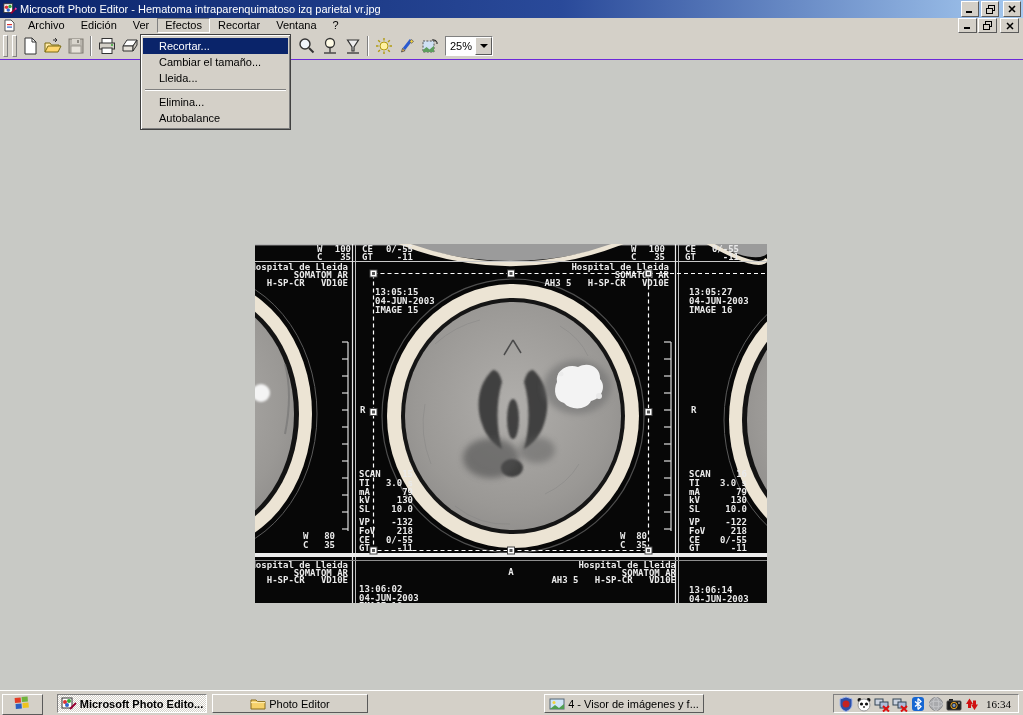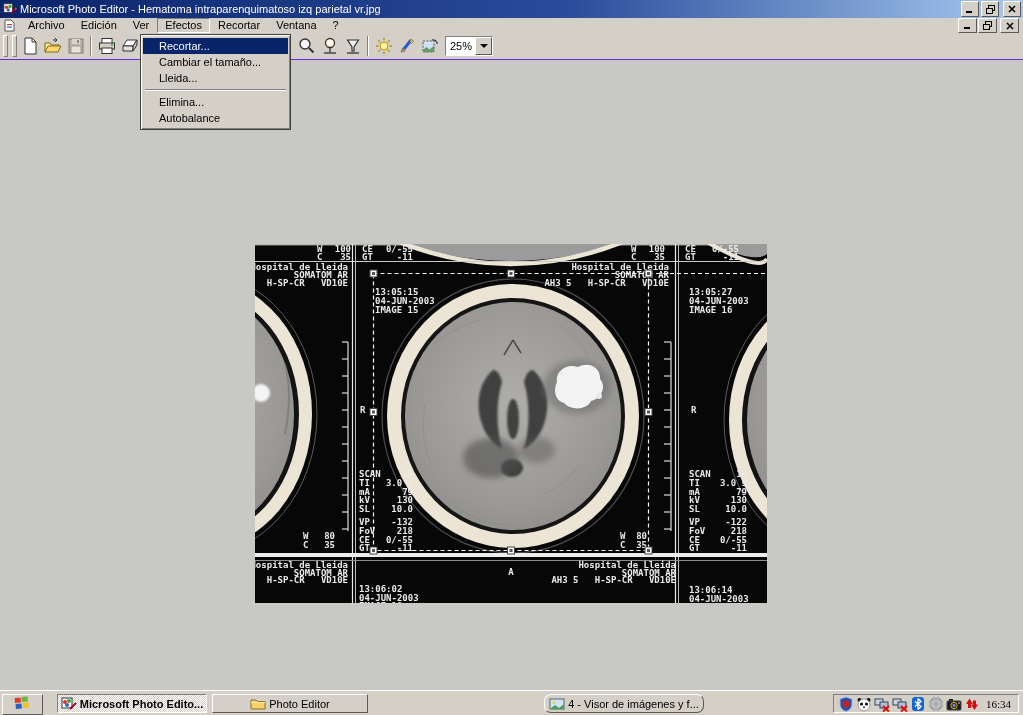--- a/index.html
+++ b/index.html
@@ -519,21 +519,21 @@
 
     <div class="taskbtn raised" style="left:212px;width:156px;">
       <svg class="ticon" viewBox="0 0 16 16">
         <path d="M1,4 h5 l1.5,1.5 H15 V13 H1 z" fill="#f6d16a" stroke="#8a6d1c"></path>
         <path d="M1,6.5 H15" stroke="#fce9a8" stroke-width="1.2"></path>
       </svg>
       <span>Photo Editor</span>
     </div>
 
 
-    <div class="taskbtn raised" style="left:544px;width:160px;border-radius:7px;">
+    <div class="taskbtn raised" style="left:544px;width:160px;">
       <svg class="ticon" viewBox="0 0 16 16">
         <rect x="1" y="3" width="14" height="10" fill="#cfe4f7" stroke="#567"></rect>
         <circle cx="5" cy="6.5" r="1.5" fill="#f4d23c"></circle>
         <path d="M1,13 l5,-4 4,3 5,-4 v5 z" fill="#4f9e4f"></path>
       </svg>
       <span>4 - Visor de imágenes y f...</span>
     </div>
 
     <div class="tray">
       <svg class="ticon" viewBox="0 0 16 16">

